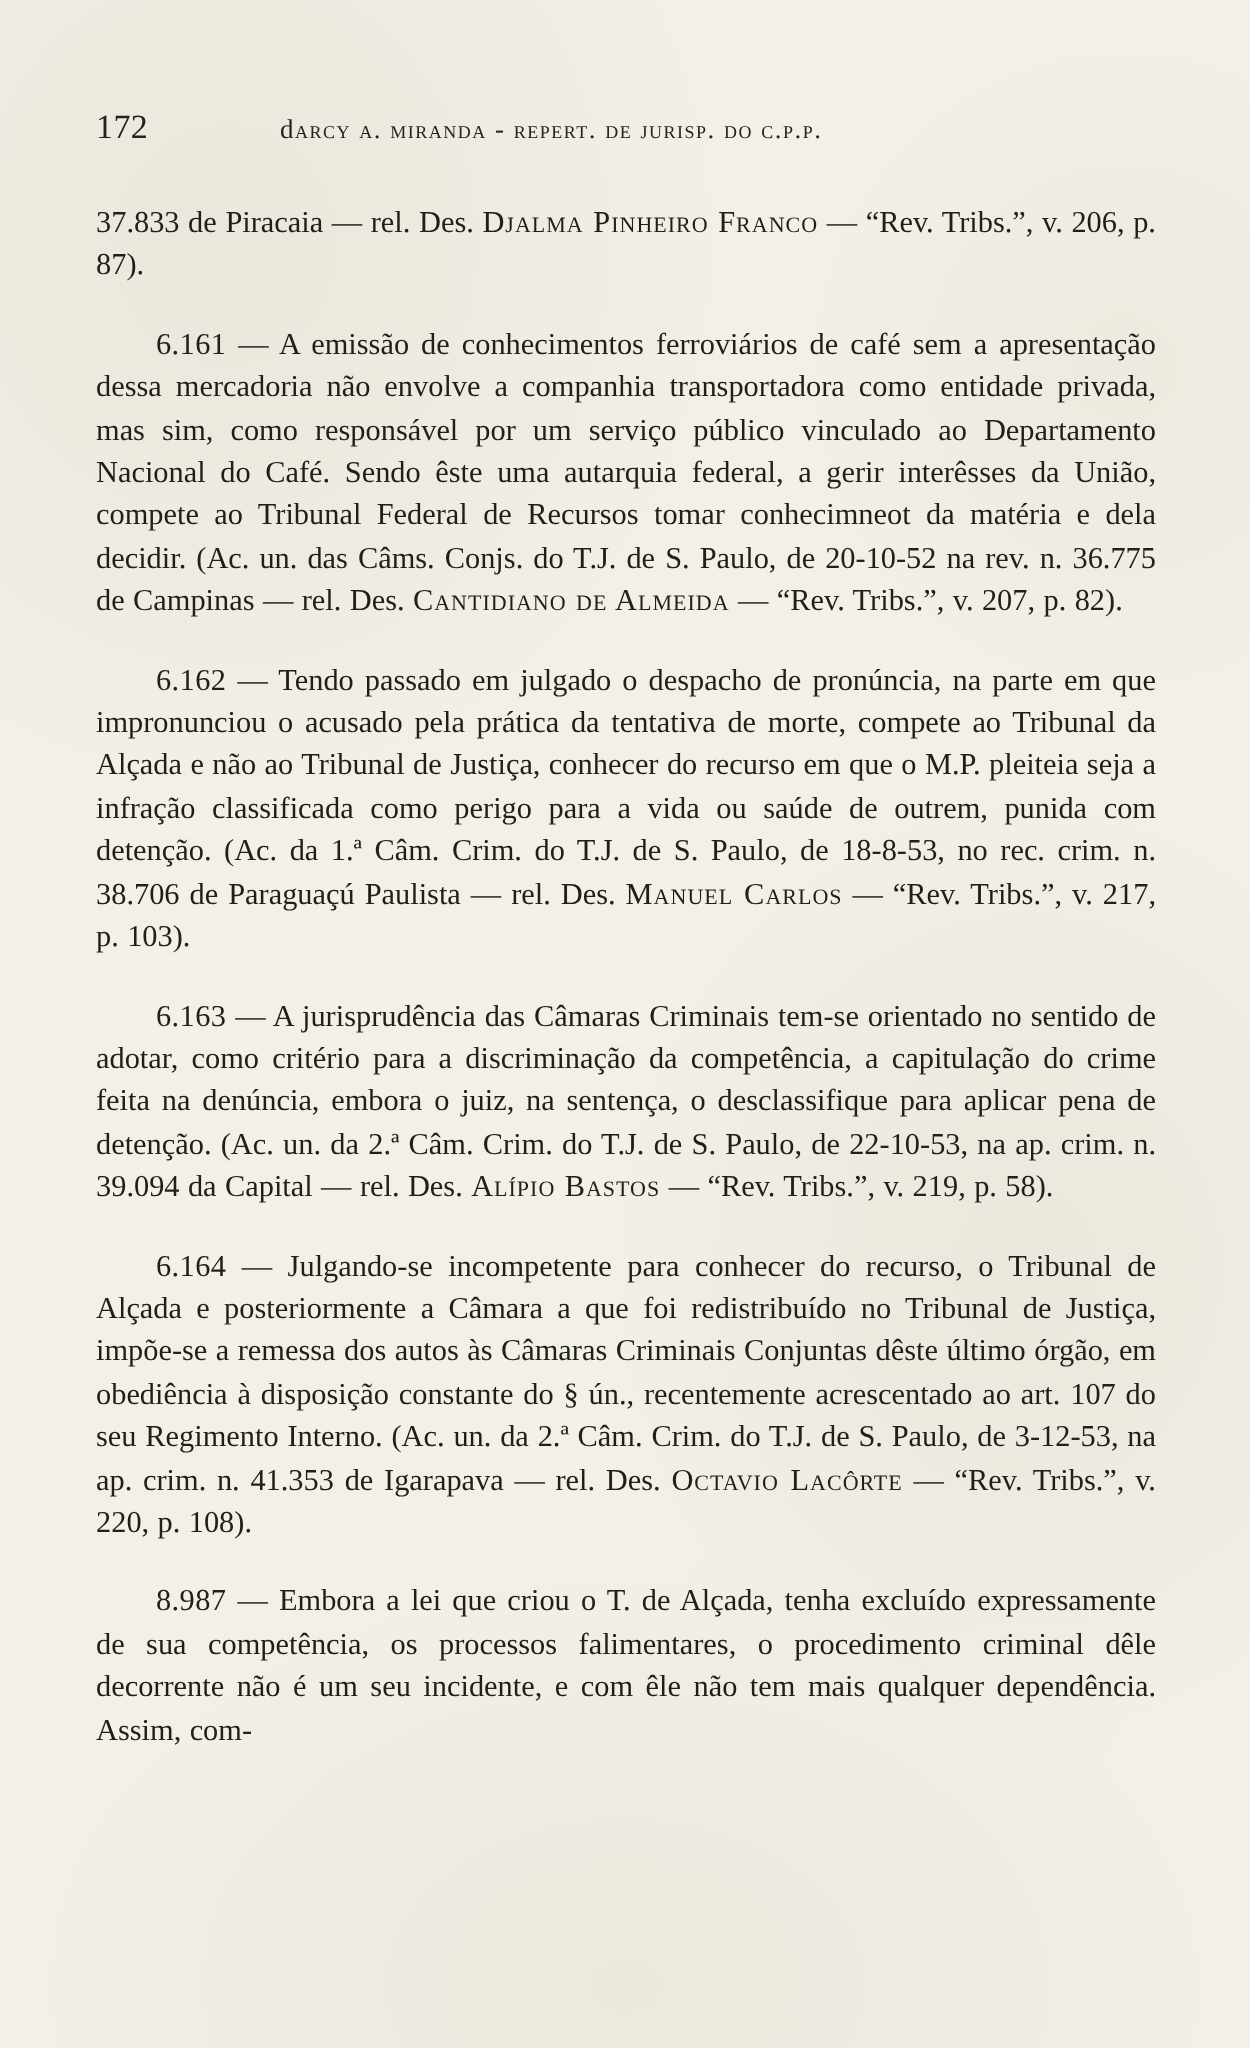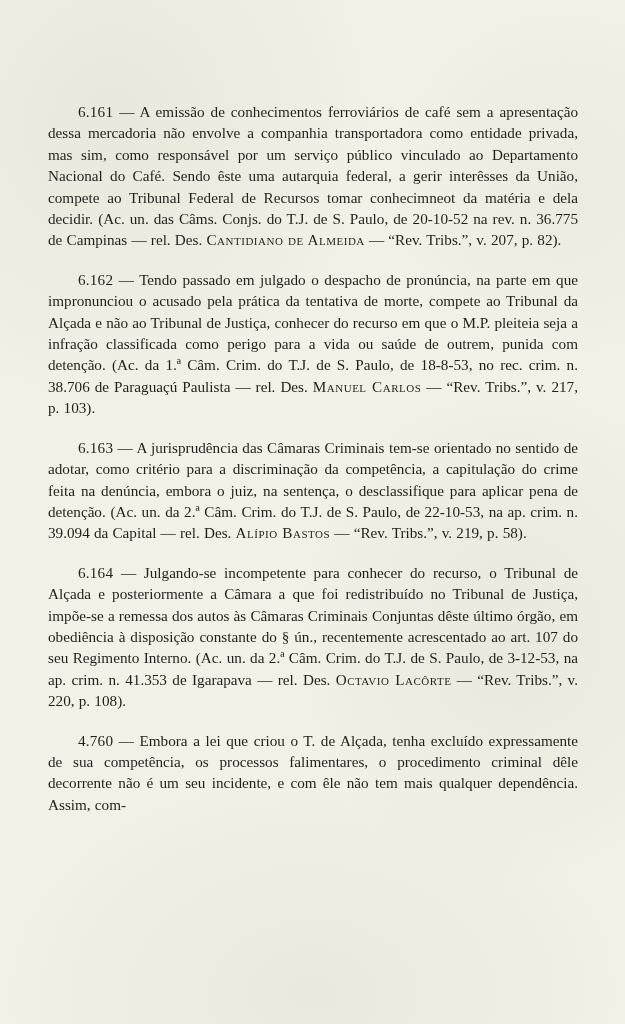--- a/index.html
+++ b/index.html
@@ -84,22 +84,27 @@
     letter-spacing: 0.5px;
   }
   
   .body-text, .running-head { text-rendering: optimizeLegibility; }
 </style>
 </head>
 <body>
 
 <div class="page">
 
+  <div class="running-head">
+    <span class="folio">172</span>
+    <span class="head-title">Darcy A. Miranda - Repert. de Jurisp. do C.P.P.</span>
+  </div>
 
   <div class="body-text">
+    <p class="para">37.833 de Piracaia — rel. Des. <span class="sc">Djalma Pinheiro Franco</span> — “Rev. Tribs.”, v. 206, p. 87).</p>
     <p class="para indent"><span class="entry-num">6.161</span> — A emissão de conhecimentos ferroviários de café sem a apresentação dessa mercadoria não envolve a companhia transportadora como entidade privada, mas sim, como responsável por um serviço público vinculado ao Departamento Nacional do Café. Sendo êste uma autarquia federal, a gerir interêsses da União, compete ao Tribunal Federal de Recursos tomar conhecimneot da matéria e dela decidir. (Ac. un. das Câms. Conjs. do T.J. de S. Paulo, de 20-10-52 na rev. n. 36.775 de Campinas — rel. Des. <span class="sc">Cantidiano de Almeida</span> — “Rev. Tribs.”, v. 207, p. 82).</p>
     <p class="para indent"><span class="entry-num">6.162</span> — Tendo passado em julgado o despacho de pronúncia, na parte em que impronunciou o acusado pela prática da tentativa de morte, compete ao Tribunal da Alçada e não ao Tribunal de Justiça, conhecer do recurso em que o M.P. pleiteia seja a infração classificada como perigo para a vida ou saúde de outrem, punida com detenção. (Ac. da 1.ª Câm. Crim. do T.J. de S. Paulo, de 18-8-53, no rec. crim. n. 38.706 de Paraguaçú Paulista — rel. Des. <span class="sc">Manuel Carlos</span> — “Rev. Tribs.”, v. 217, p. 103).</p>
     <p class="para indent"><span class="entry-num">6.163</span> — A jurisprudência das Câmaras Criminais tem-se orientado no sentido de adotar, como critério para a discriminação da competência, a capitulação do crime feita na denúncia, embora o juiz, na sentença, o desclassifique para aplicar pena de detenção. (Ac. un. da 2.ª Câm. Crim. do T.J. de S. Paulo, de 22-10-53, na ap. crim. n. 39.094 da Capital — rel. Des. <span class="sc">Alípio Bastos</span> — “Rev. Tribs.”, v. 219, p. 58).</p>
     <p class="para indent"><span class="entry-num">6.164</span> — Julgando-se incompetente para conhecer do recurso, o Tribunal de Alçada e posteriormente a Câmara a que foi redistribuído no Tribunal de Justiça, impõe-se a remessa dos autos às Câmaras Criminais Conjuntas dêste último órgão, em obediência à disposição constante do § ún., recentemente acrescentado ao art. 107 do seu Regimento Interno. (Ac. un. da 2.ª Câm. Crim. do T.J. de S. Paulo, de 3-12-53, na ap. crim. n. 41.353 de Igarapava — rel. Des. <span class="sc">Octavio Lacôrte</span> — “Rev. Tribs.”, v. 220, p. 108).</p>
-    <p class="para indent"><span class="entry-num">4.760</span> — Embora a lei que criou o T. de Alçada, tenha excluído expressamente de sua competência, os processos falimentares, o procedimento criminal dêle decorrente não é um seu incidente, e com êle não tem mais qualquer dependência. Assim, com-</p>
+    <p class="para indent"><span class="entry-num">8.987</span> — Embora a lei que criou o T. de Alçada, tenha excluído expressamente de sua competência, os processos falimentares, o procedimento criminal dêle decorrente não é um seu incidente, e com êle não tem mais qualquer dependência. Assim, com-</p>
   </div>
 
 </div>
 
 </body></html>

